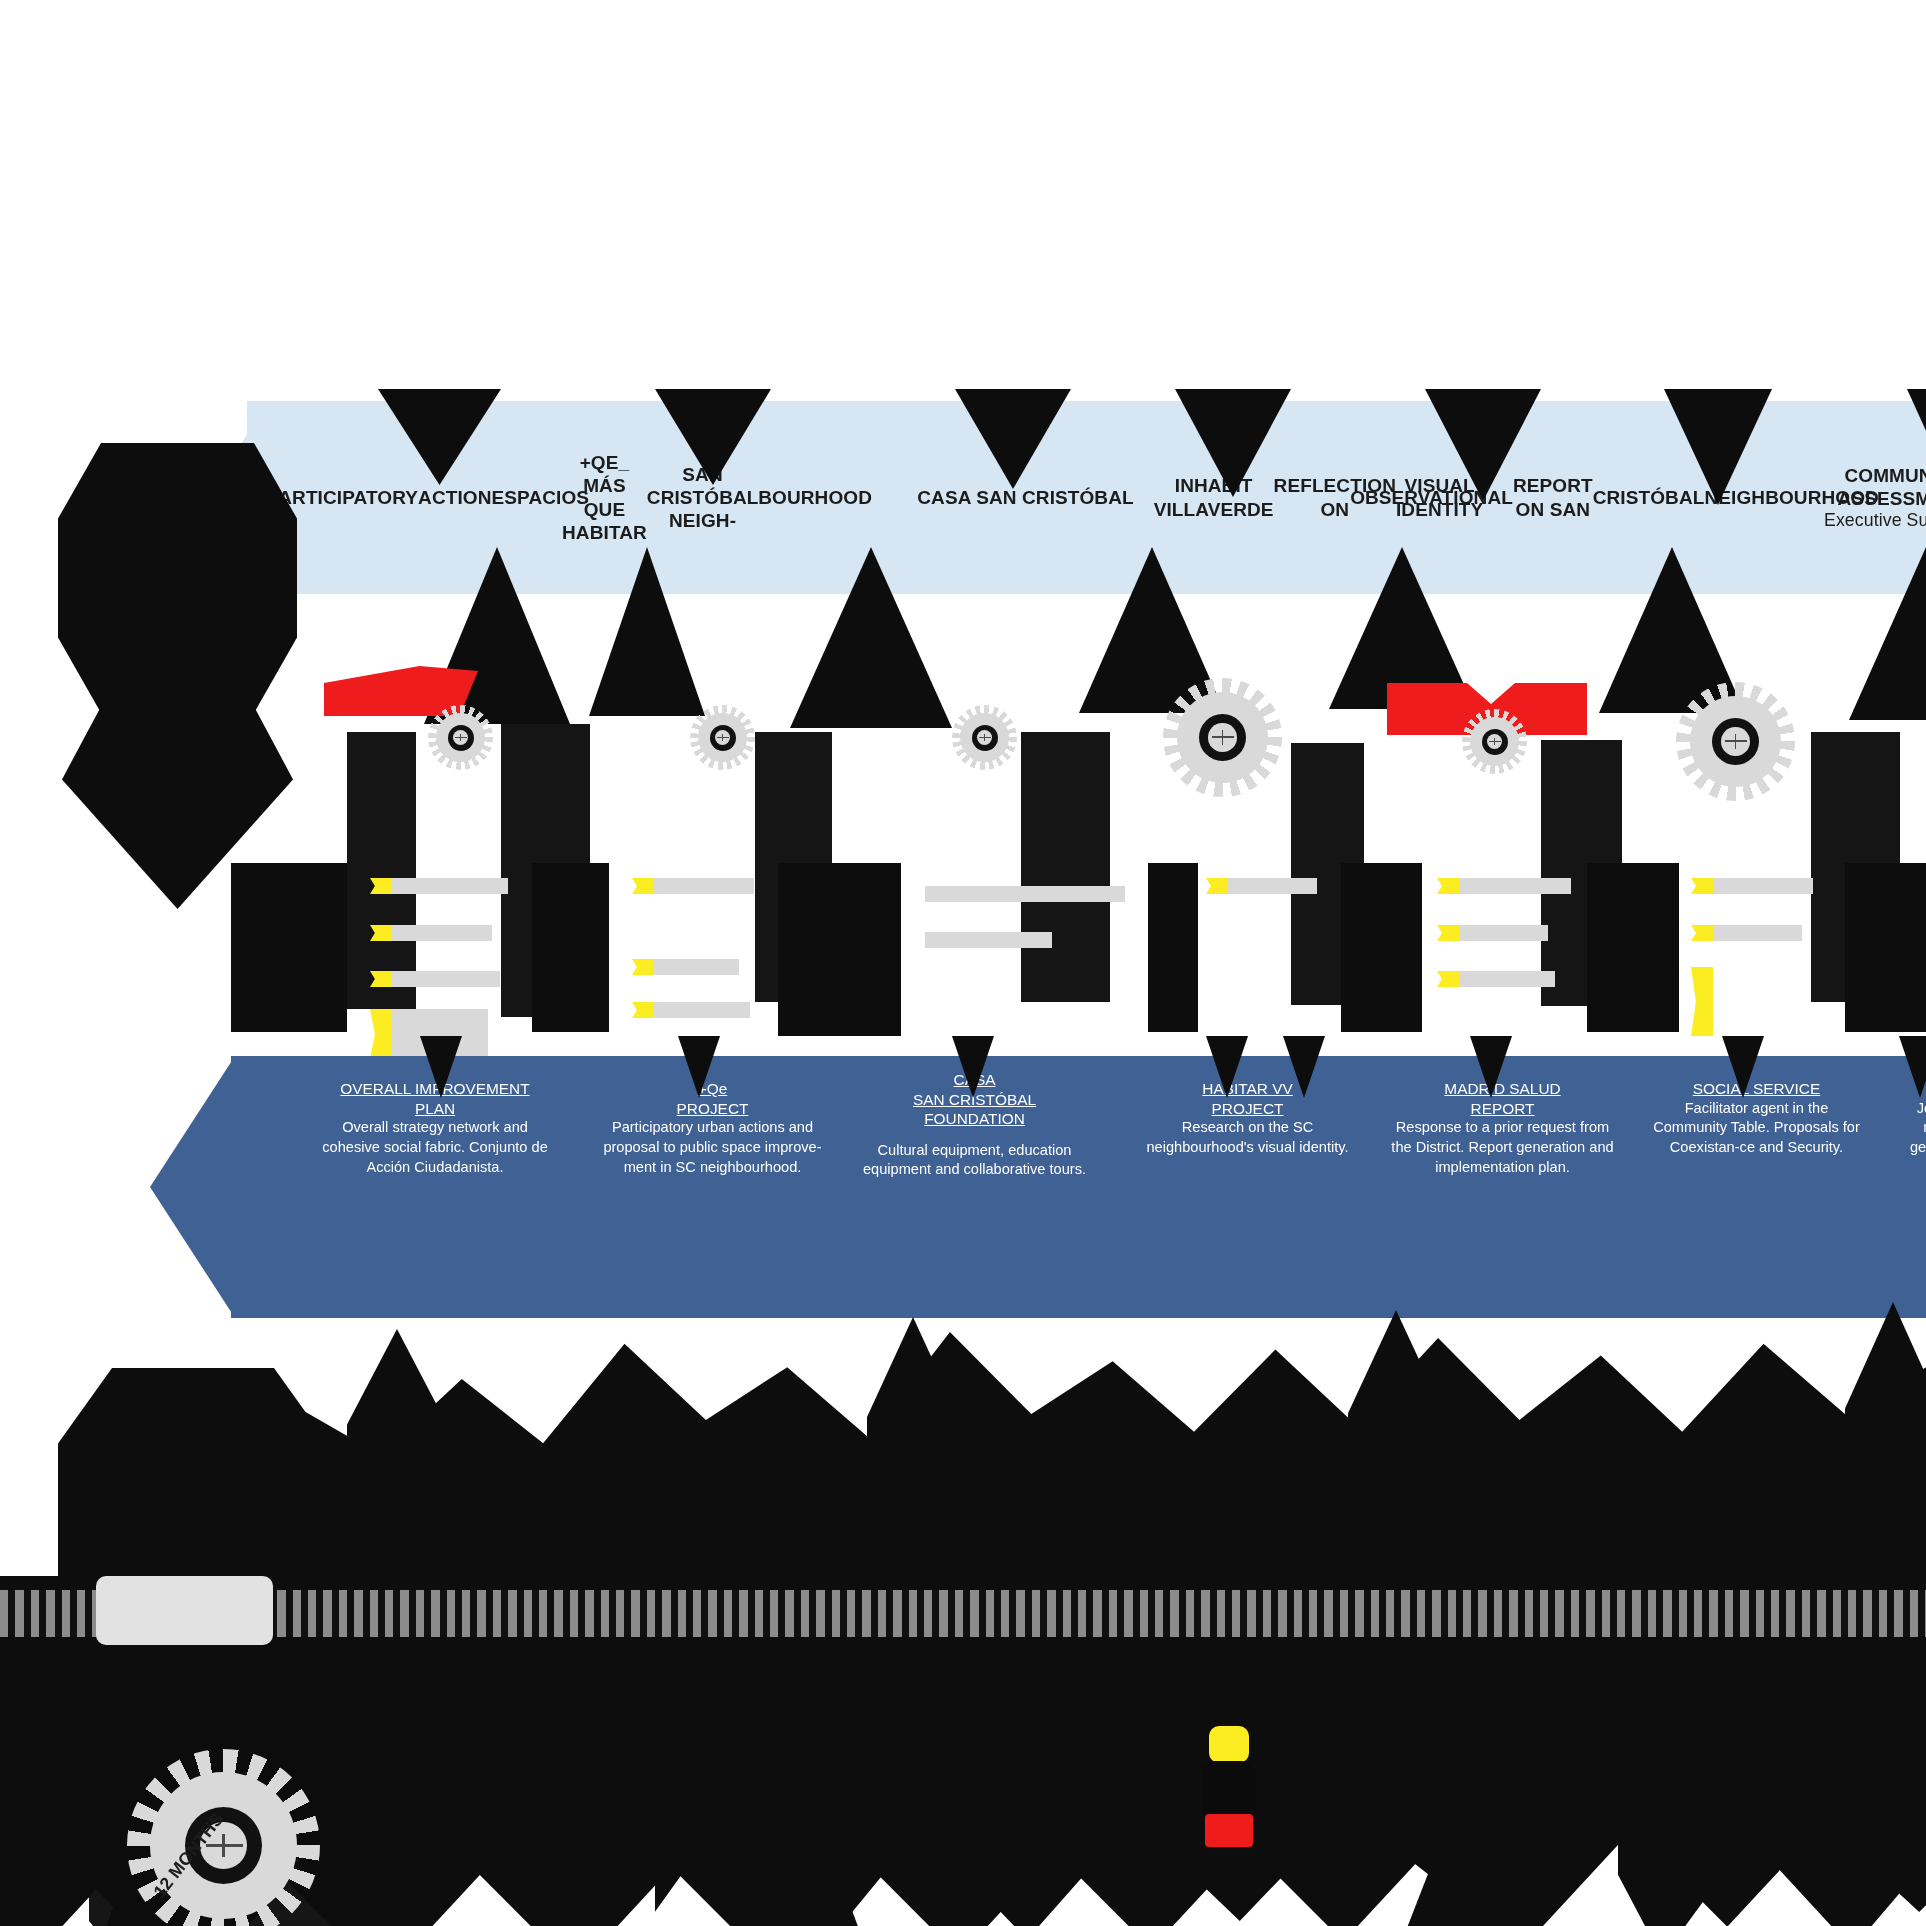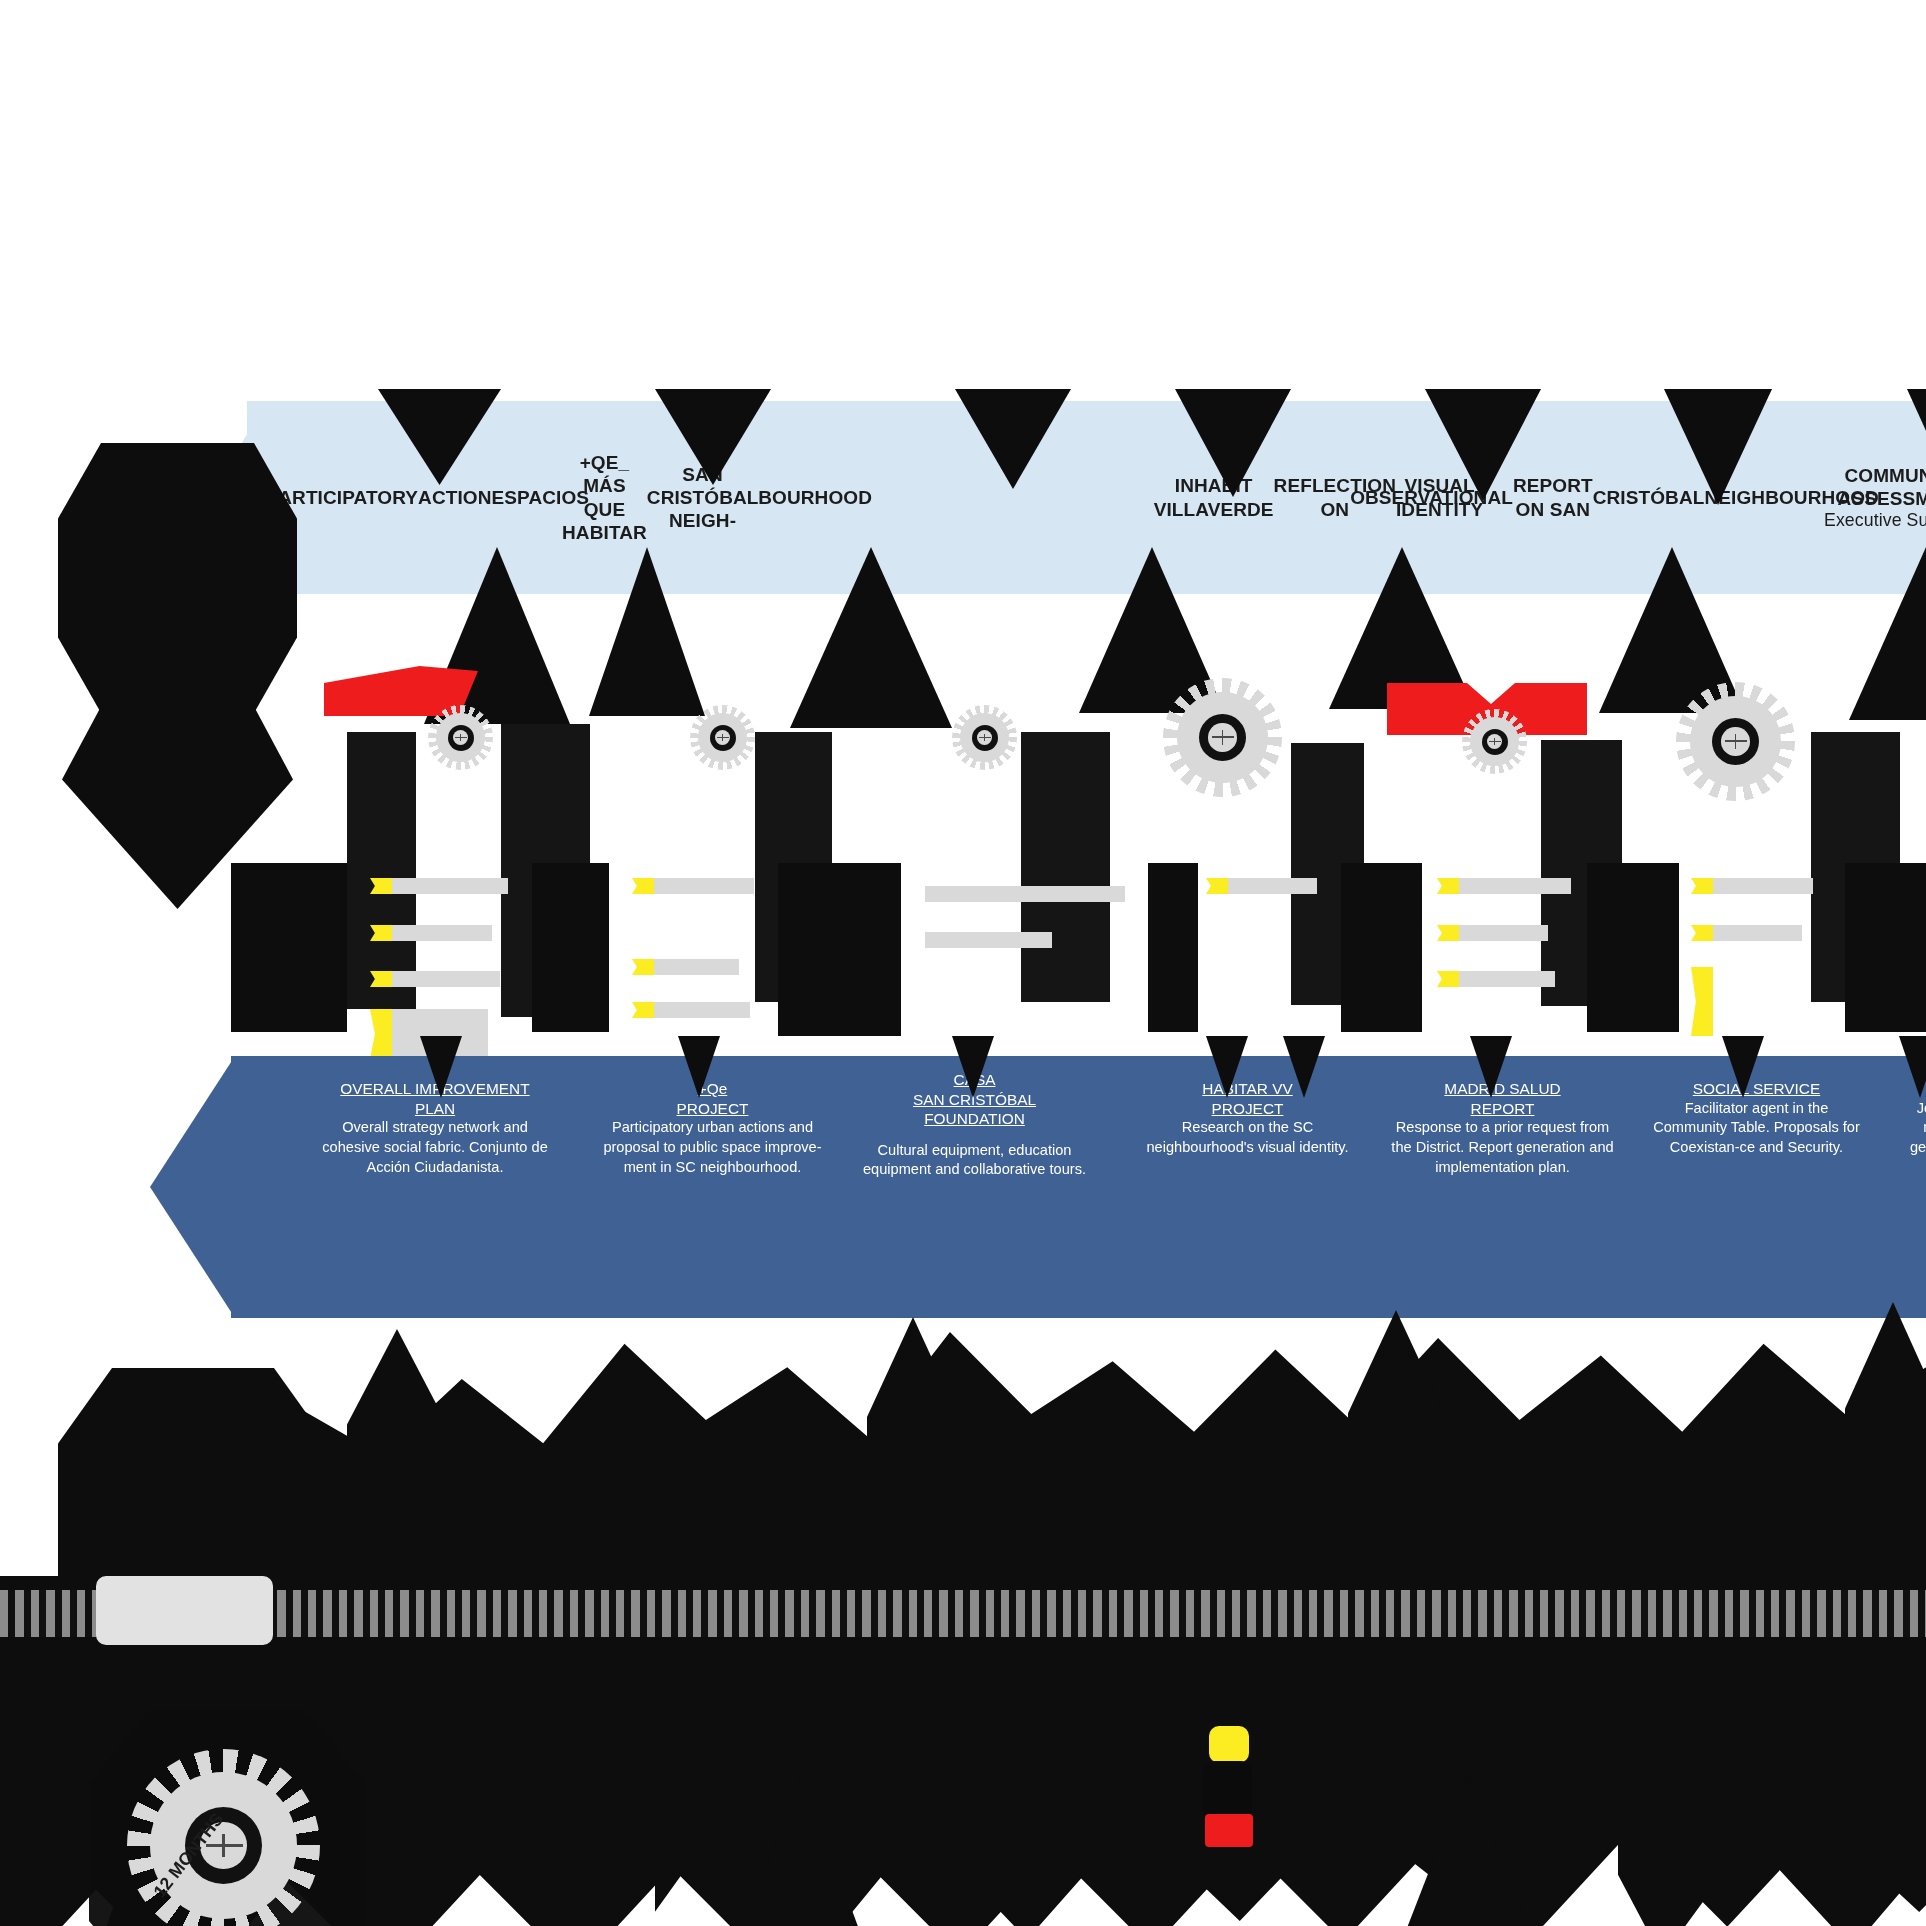--- a/index.html
+++ b/index.html
@@ -123,20 +123,21 @@
     <div class="topcell" style="left:46px;width:270px;">
         <span style="display:block">PARTICIPATORY</span>
         <span style="display:block">ACTION</span>
         <span style="display:block">ESPACIOS</span>
       </div>
     <div class="topcell" style="left:316px;width:308px;">
         <span style="display:block">+QE_ MÁS QUE HABITAR</span>
         <span style="display:block">SAN CRISTÓBAL NEIGH-</span>
         <span style="display:block">BOURHOOD</span>
       </div>
+    <div class="topcell" style="left:632px;width:293px;">CASA SAN CRISTÓBAL</div>
     <div class="topcell" style="left:925px;width:293px;">
         <span style="display:block">INHABIT VILLAVERDE</span>
         <span style="display:block">REFLECTION ON</span>
         <span style="display:block">VISUAL IDENTITY</span>
       </div>
     <div class="topcell" style="left:1221px;width:293px;">
         <span style="display:block">OBSERVATIONAL</span>
         <span style="display:block">REPORT ON SAN</span>
         <span style="display:block">CRISTÓBAL</span>
         <span style="display:block">NEIGHBOURHOOD</span>

